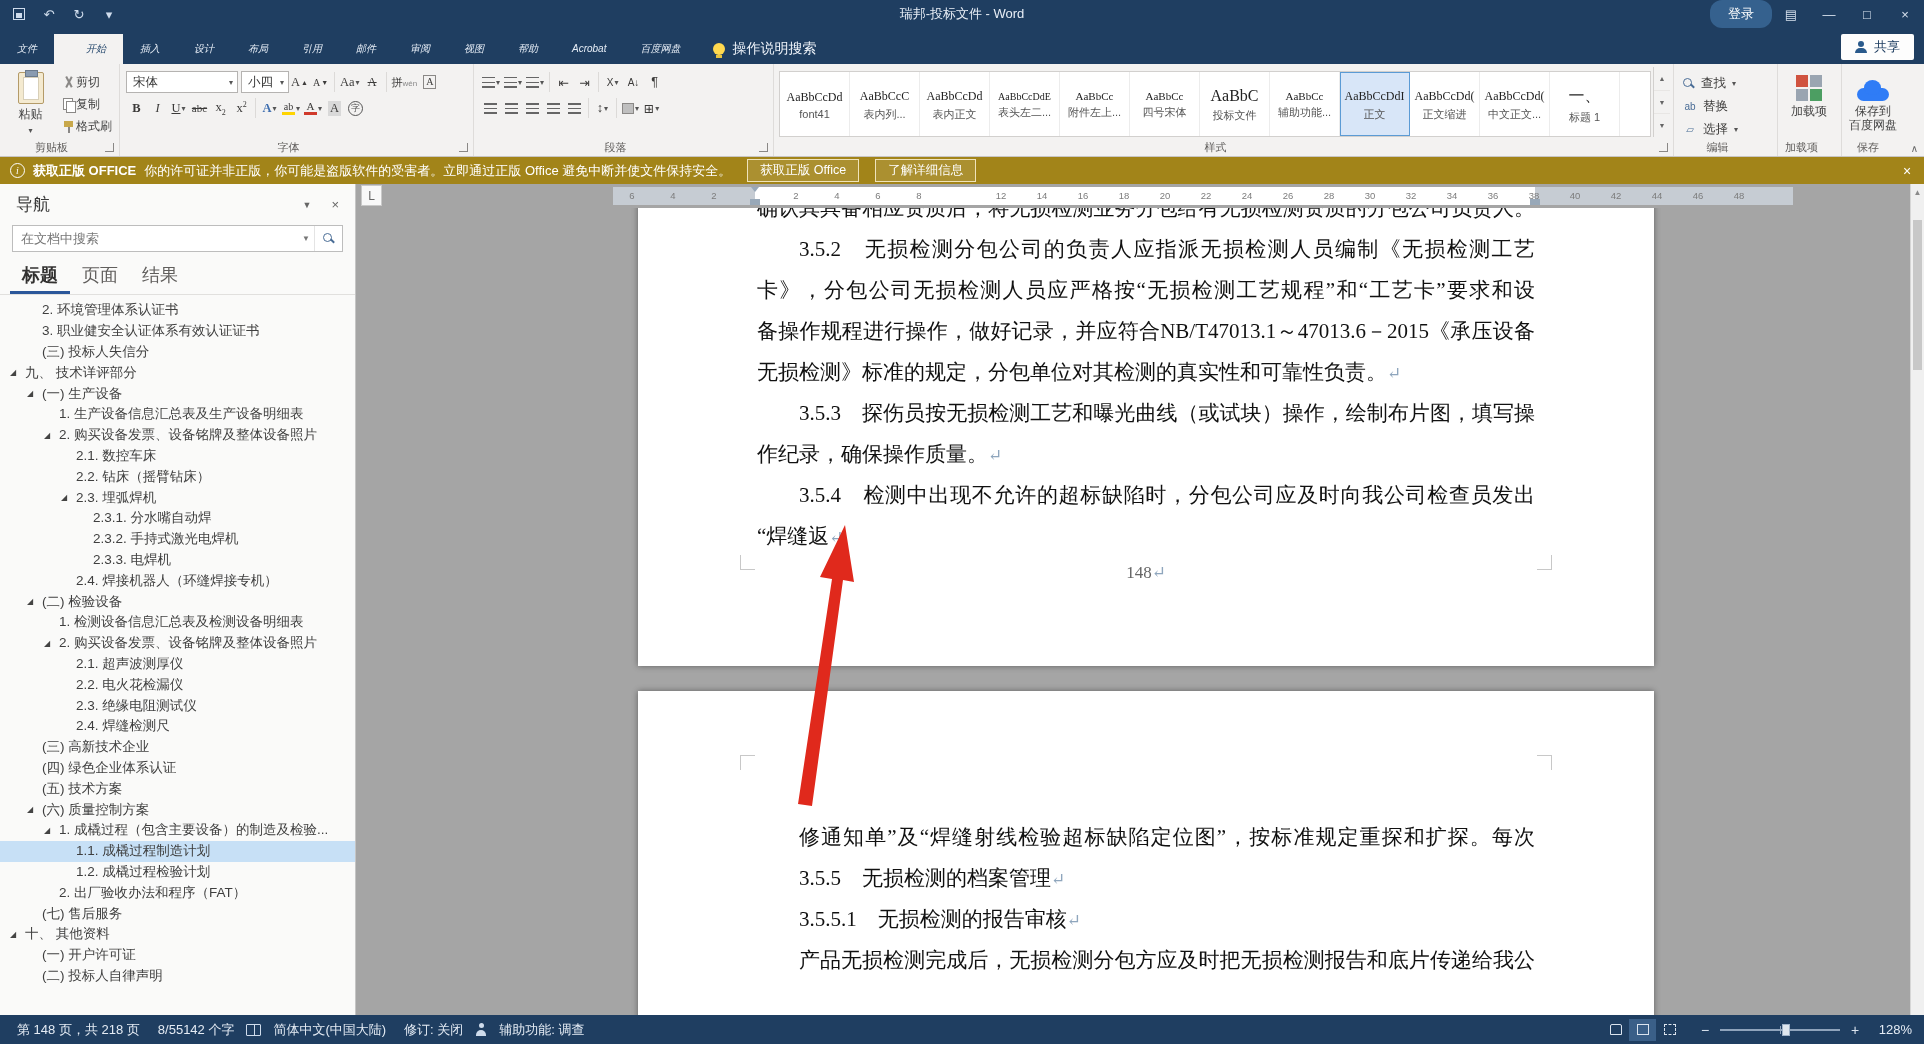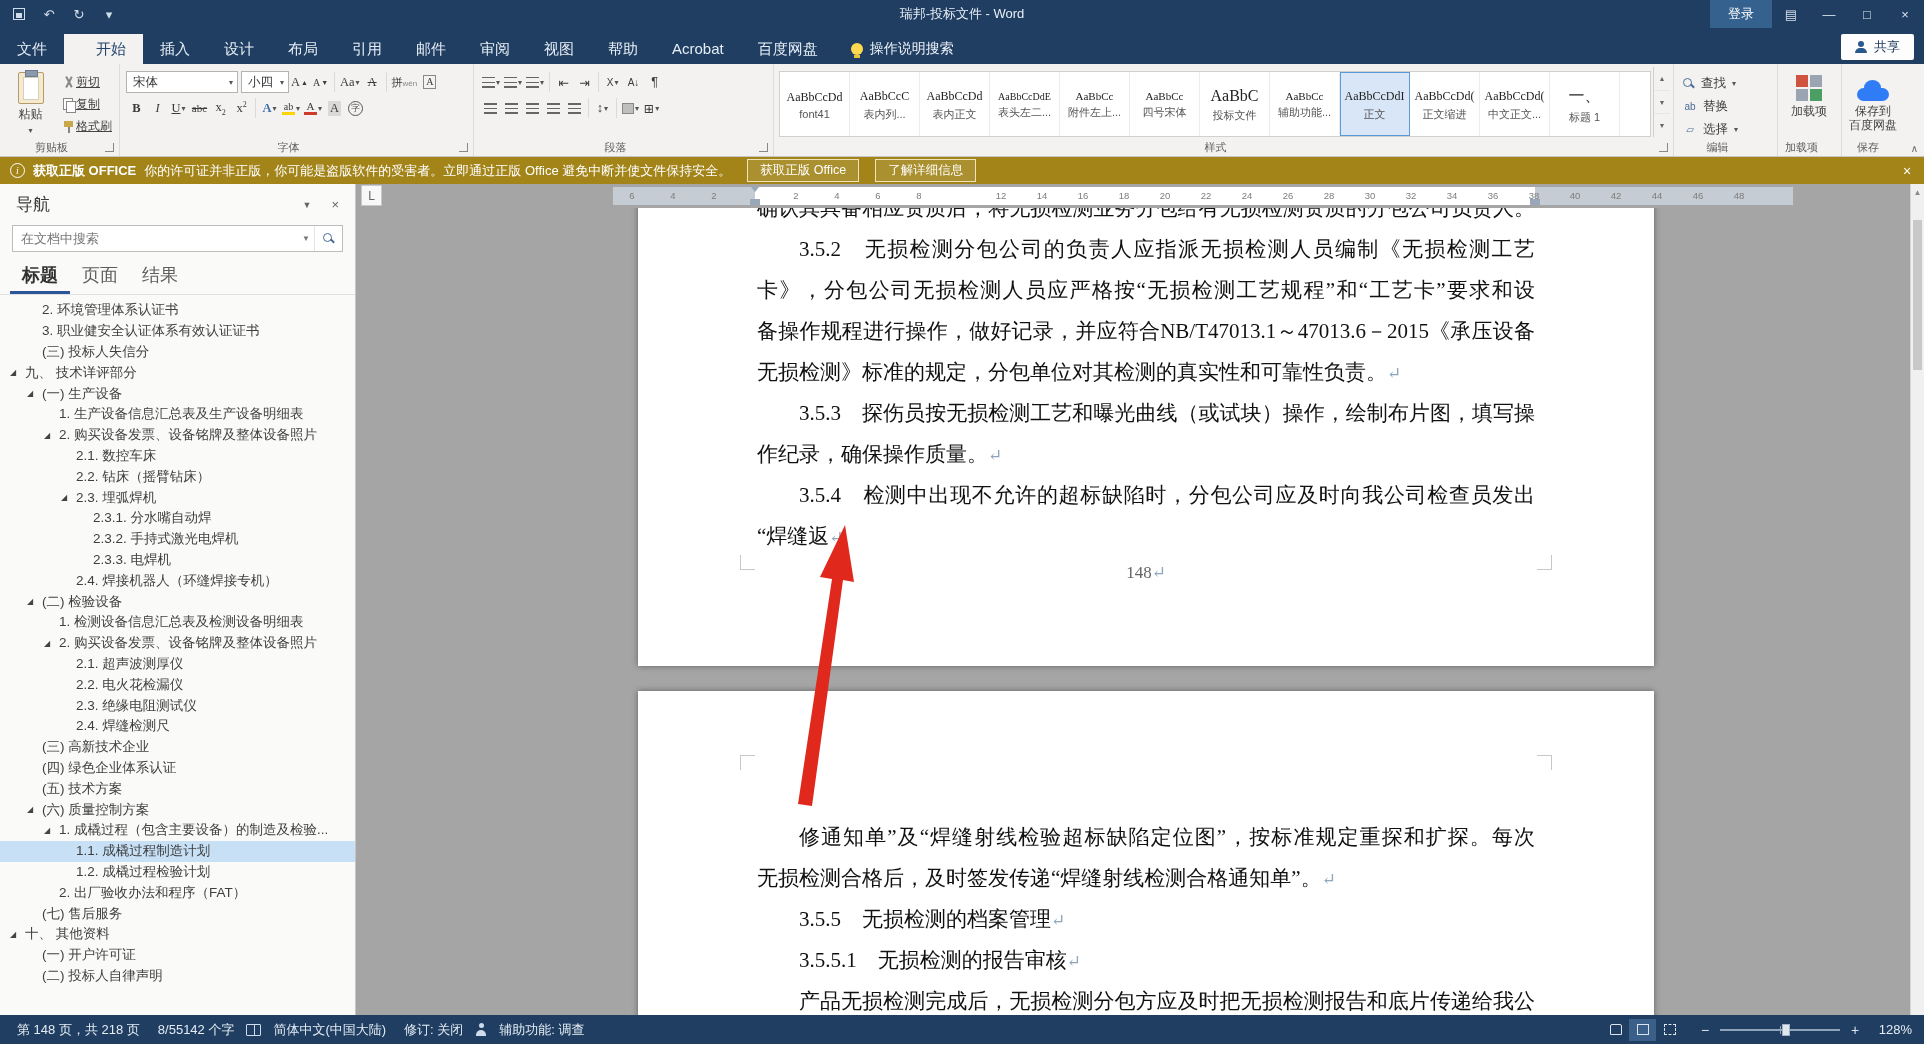--- a/index.html
+++ b/index.html
@@ -8,26 +8,26 @@
   #app{position:absolute;inset:0;width:1924px;height:1044px;}
 
   
   .titlebar{position:absolute;top:0;left:0;right:0;height:28px;background:#1f3e61;color:#dce6f2;display:flex;align-items:center;font-size:13px;}
   .qat{display:flex;align-items:center;height:100%;padding-left:4px;}
   .qbtn{width:30px;text-align:center;color:#cfdcec;font-size:13px;}
   .saveicon{display:inline-block;width:12px;height:12px;border:1px solid #cfdcec;position:relative;top:1px;}
   .saveicon::after{content:"";position:absolute;left:2px;right:2px;bottom:1px;height:5px;background:#cfdcec;}
   .tb-title{position:absolute;left:0;right:0;text-align:center;color:#e8eef6;pointer-events:none;}
   .tb-right{margin-left:auto;display:flex;align-items:stretch;height:100%;position:relative;z-index:2;}
-  .login-btn{background:#35618e;padding:0 18px;display:flex;align-items:center;color:#fff;}
+  .login-btn{background:#35618e;padding:0 18px;display:flex;align-items:center;color:#fff;border-radius:12px;}
   .winbtn{width:38px;display:flex;align-items:center;justify-content:center;color:#d7e1ee;font-size:13px;}
 
   
   .tabsrow{position:absolute;top:28px;left:0;right:0;height:36px;background:#1f3e61;display:flex;align-items:flex-end;color:#e6edf6;}
-  .rtab{padding:0 17px;height:30px;line-height:30px;font-size:15px;white-space:nowrap;}
+  .rtab{padding:0 17px;height:30px;line-height:30px;font-size:10px;white-space:nowrap;font-style:italic;}
   .rtab.active{background:#f3f2f1;color:#23466b;padding-left:32px;}
   .tellme{display:flex;align-items:center;height:30px;margin-left:16px;font-size:14px;color:#eef3fa;gap:7px;}
   .bulb{width:12px;height:12px;border-radius:50%;background:#ffd94f;position:relative;flex:none;}
   .bulb::after{content:"";position:absolute;bottom:-3px;left:3px;width:6px;height:3px;background:#e9c43e;}
   .share-btn{position:absolute;right:10px;bottom:4px;background:#fdfdfd;color:#1f3e61;height:26px;padding:0 14px;display:flex;align-items:center;gap:7px;font-size:13px;border-radius:2px;}
   .share-icon{width:12px;height:12px;position:relative;}
   .share-icon::before{content:"";position:absolute;top:0;left:3px;width:6px;height:6px;border-radius:50%;background:#2a5a8c;}
   .share-icon::after{content:"";position:absolute;bottom:0;left:0;width:12px;height:5px;border-radius:6px 6px 0 0;background:#2a5a8c;}
 
   
@@ -36,21 +36,21 @@
   .glabel{position:absolute;bottom:1px;left:0;right:16px;text-align:center;font-size:11px;color:#605e5c;white-space:nowrap;}
   .glaunch{position:absolute;bottom:4px;right:5px;width:9px;height:9px;border-right:1.5px solid #8a8886;border-bottom:1.5px solid #8a8886;}
   .bigbtn{width:56px;display:flex;flex-direction:column;align-items:center;padding-top:5px;font-size:12px;color:#444;gap:3px;text-align:center;line-height:14px;}
   .caret{font-size:8px;color:#555;}
   .vsep{width:1px;background:#dcdad8;height:20px;margin:0 3px;flex:none;}
 
   .pasteicon{width:26px;height:32px;background:#f4ead0;border:1px solid #b49b68;position:relative;border-radius:2px;}
   .pasteicon::before{content:"";position:absolute;top:-3px;left:6px;width:11px;height:5px;background:#8a9bb0;border:1px solid #6b7a8c;}
   .pasteicon::after{content:"";position:absolute;top:4px;left:4px;right:4px;bottom:3px;background:#fff;border:1px solid #d8cfb8;}
   .clipcol{display:flex;flex-direction:column;gap:2px;padding-top:5px;font-size:12px;color:#444;}
-  .smallcmd{display:flex;align-items:center;gap:0;height:20px;padding:0 4px;white-space:nowrap;text-decoration:underline;}
+  .smallcmd{display:flex;align-items:center;gap:0;height:20px;padding:0 4px;white-space:nowrap;}
   .cicon{width:14px;height:13px;position:relative;flex:none;}
   .scissorsic::before,.scissorsic::after{content:"";position:absolute;left:6px;top:0;width:1.5px;height:12px;background:#8a8886;}
   .scissorsic::before{transform:rotate(28deg);}
   .scissorsic::after{transform:rotate(-28deg);}
   .copyic::before{content:"";position:absolute;left:1px;top:0;width:8px;height:10px;border:1px solid #8a8886;background:#fff;}
   .copyic::after{content:"";position:absolute;left:4px;top:3px;width:8px;height:10px;border:1px solid #8a8886;background:#fff;}
   .brushic::before{content:"";position:absolute;left:2px;top:1px;width:9px;height:6px;background:#c8a84b;}
   .brushic::after{content:"";position:absolute;left:5.5px;top:7px;width:2px;height:6px;background:#8a8886;}
 
   .frow{display:flex;align-items:center;padding-left:3px;margin-top:4px;}
@@ -718,21 +718,20 @@
             </div>
           <div class="pfooter" id="p1footer">148<span class="pmark">↵</span></div>
           <div class="cmark cm-bl"></div>
           <div class="cmark cm-br"></div>
         </div>
         <div class="page page2">
           <div class="cmark cm-tl"></div>
           <div class="cmark cm-tr"></div>
           <div class="ptext p2text" id="p2text">
               <div class="dline indent">修通知单”及“焊缝射线检验超标缺陷定位图”，按标准规定重探和扩探。每次</div>
-              <div class="dline last">无损检测合格后，及时签发传递“焊缝射线检测合格通知单”。<span class="pmark">↵</span></div>
               <div class="dline indent last">3.5.5　无损检测的档案管理<span class="pmark">↵</span></div>
               <div class="dline indent last">3.5.5.1　无损检测的报告审核<span class="pmark">↵</span></div>
               <div class="dline indent">产品无损检测完成后，无损检测分包方应及时把无损检测报告和底片传递给我公</div>
             </div>
         </div>
         <svg class="arrowsvg" width="1554" height="807" viewBox="0 0 1554 807">
           <polygon points="489,317 498,374 487,372 456,598 442,596 476,371 464,369" fill="#e0291c"></polygon>
         </svg>
       </div>
 

